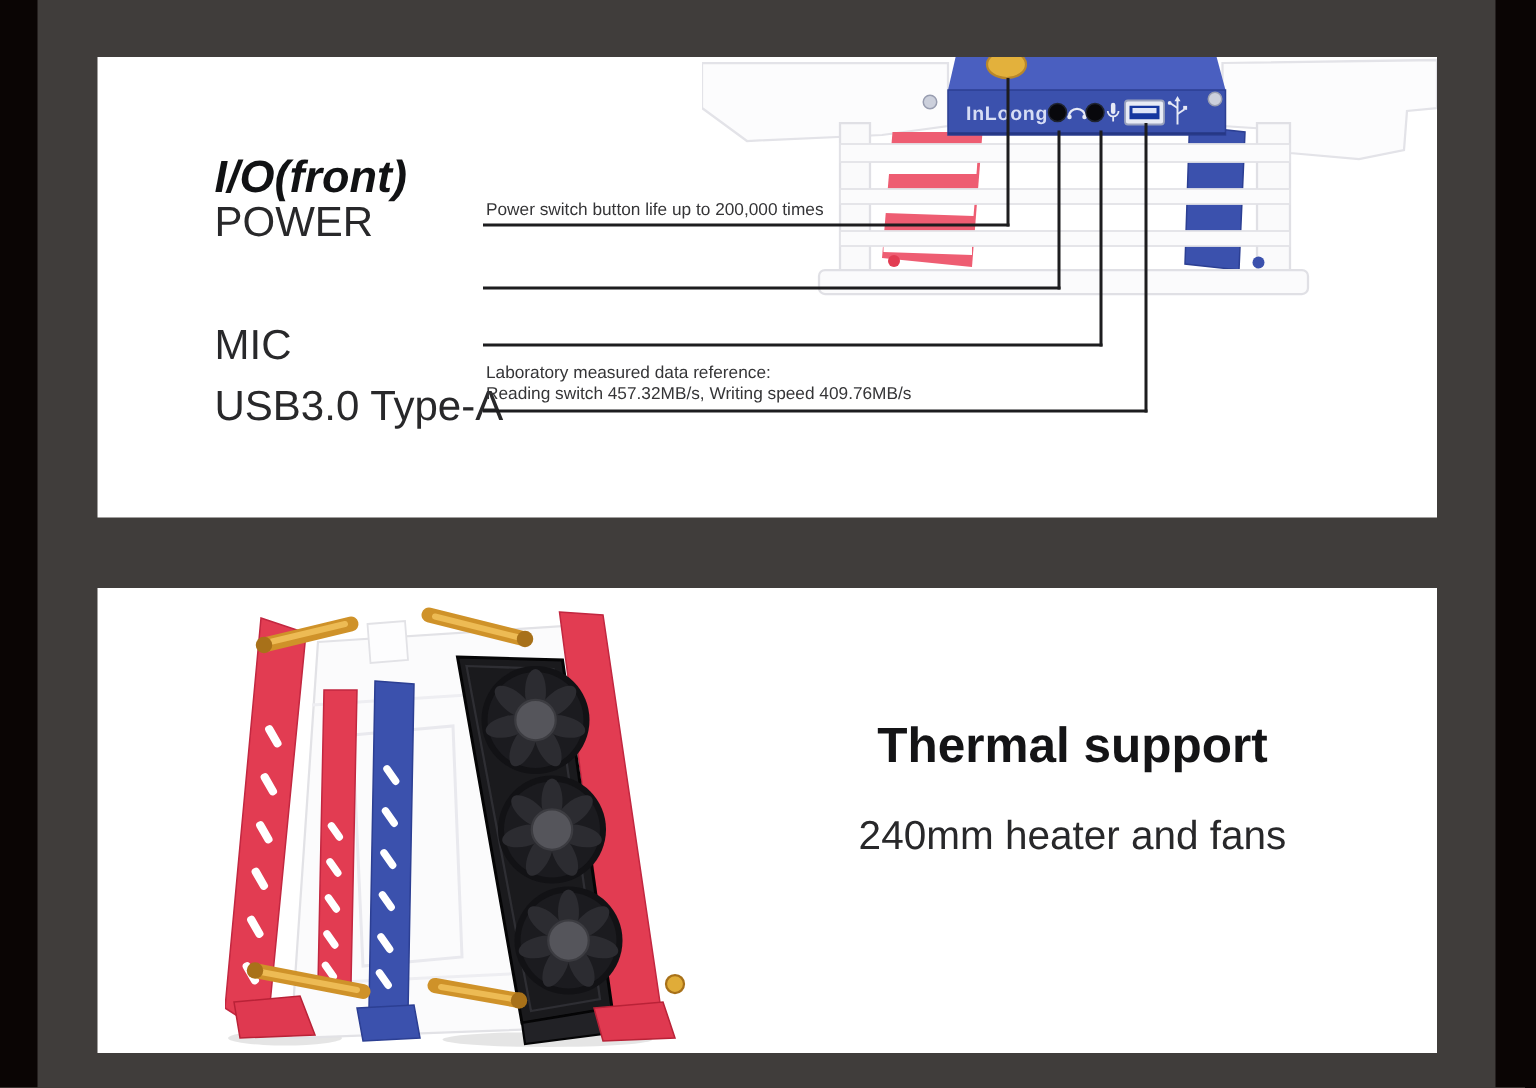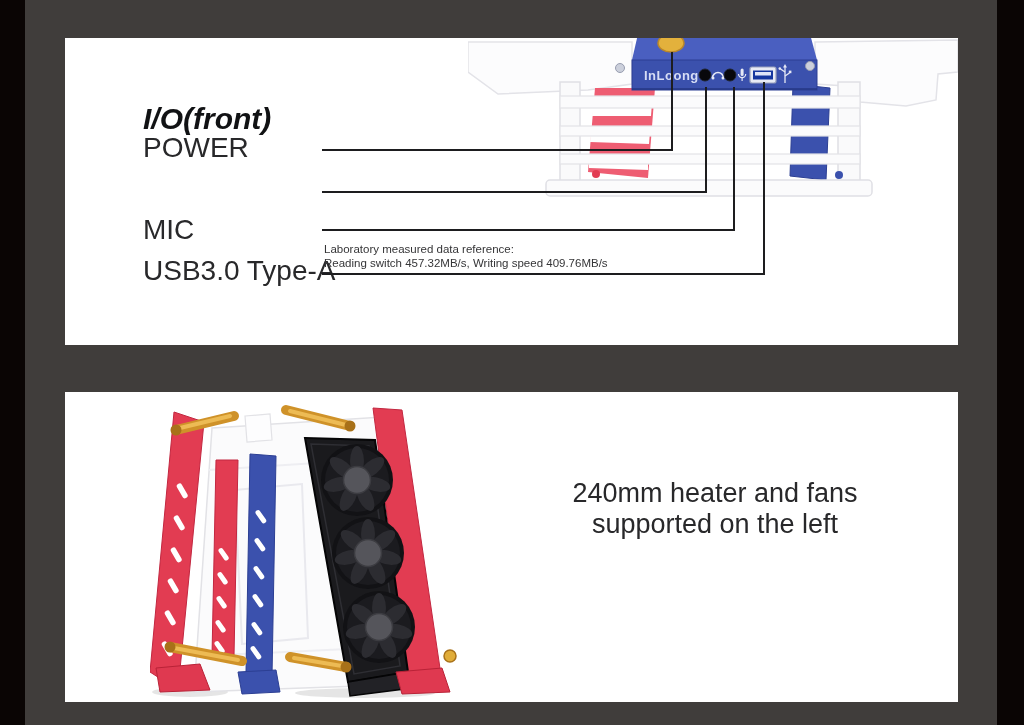--- a/index.html
+++ b/index.html
@@ -36,20 +36,21 @@
   <div class="edge left"></div>
   <div class="edge right"></div>
 
   <section class="card top">
     <h1 class="io-title">I/O(front)</h1>
 
     <div class="io-label" style="top:110px">POWER</div>
     <div class="io-label" style="top:192px">MIC</div>
     <div class="io-label" style="top:233px">USB3.0 Type-A</div>
 
+    <div class="note" style="left:259px;top:96px">Power switch button life up to 200,000 times</div>
     <div class="note" style="left:259px;top:205px">Laboratory measured data reference:</div>
     <div class="note" style="left:259px;top:219px">Reading switch 457.32MB/s, Writing speed 409.76MB/s</div>
 
     <svg class="case-top" viewBox="0 0 490 190">
 
       <g>
         <polygon points="0,4 164,4 164,46 120,52 30,56 0,34" fill="#fcfcfd" stroke="#e3e3e8" stroke-width="1.5"></polygon>
         <polygon points="347,4 490,2 490,34 470,36 468,62 438,68 392,64 378,48 347,46" fill="#fcfcfd" stroke="#e3e3e8" stroke-width="1.5"></polygon>
       </g>
 
@@ -221,17 +222,17 @@
       <circle cx="300" cy="256" r="6" fill="#e0ac38" stroke="#a87119" stroke-width="1.5"></circle>
 
       <g>
         <polygon points="6,268 50,264 60,290 10,292" fill="#df3950" stroke="#b92237" stroke-width="1"></polygon>
         <polygon points="88,272 126,270 130,292 92,294" fill="#3b51ad" stroke="#2c3f93" stroke-width="1"></polygon>
         <polygon points="246,272 292,268 300,292 252,294" fill="#df3950" stroke="#b92237" stroke-width="1"></polygon>
       </g>
     </svg>
 
     <div class="thermal-text">
+      <h2 class="thermal-title">Thermal support</h2>
       <div class="thermal-sub">240mm heater and fans</div>
-      <div class="thermal-sub">supported on the left</div>
     </div>
   </section>
 </div>
 
 </body></html>

